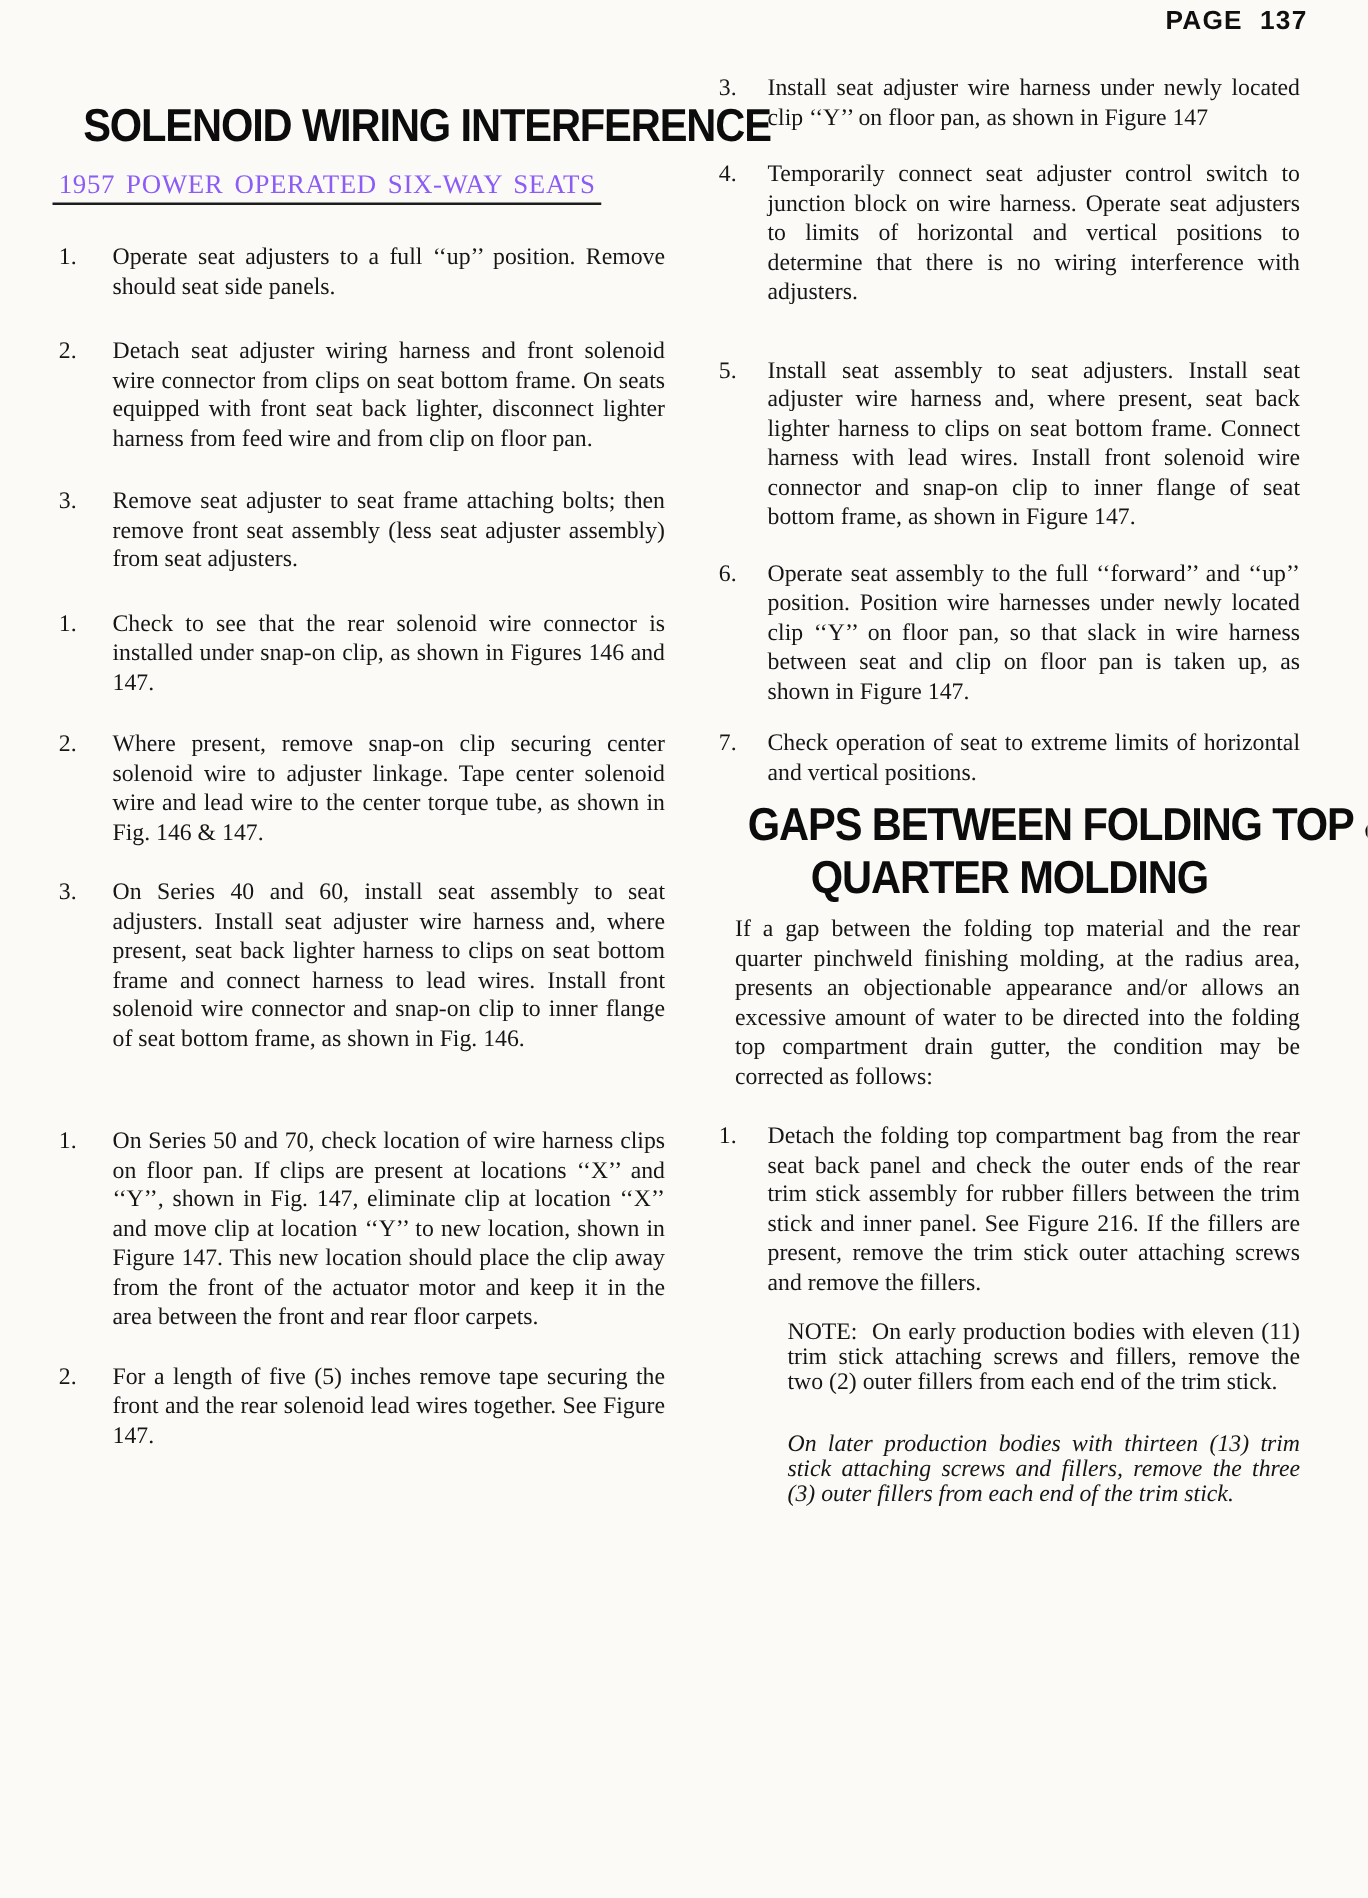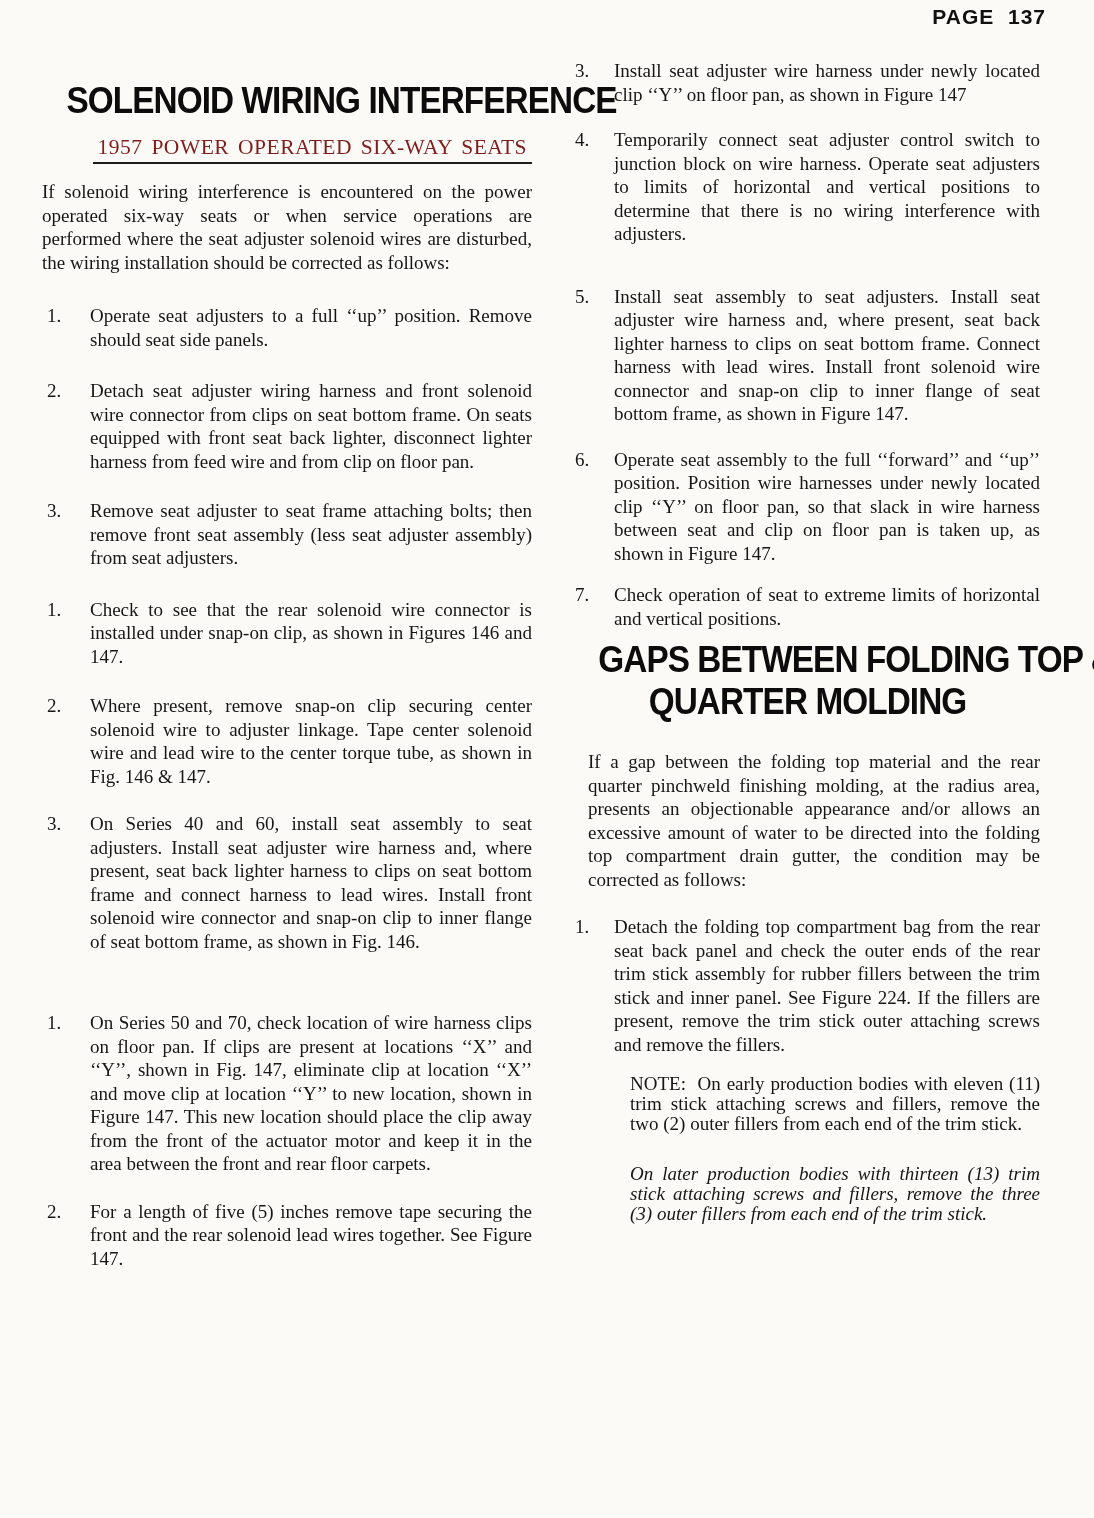--- a/index.html
+++ b/index.html
@@ -33,25 +33,25 @@
     font-size: 37px;
     line-height: 42px;
     letter-spacing: -1px;
     text-align: center;
     color: #0c0c0c;
     transform: scaleX(0.90);
     transform-origin: center;
     white-space: nowrap;
   }
   .sub-heading {
-    text-align: right;
+    text-align: left;
     font-size: 21.5px;
     letter-spacing: 0.5px;
     word-spacing: 3px;
-    color: #7f1d1d;
+    color: #8b5cf6;
   }
   .sub-heading .u {
     display: inline-block;
     border-bottom: 2px solid #1c1c1c;
     padding: 0 5px 2px 5px;
   }
   .para {
     font-size: 19px;
     line-height: 23.5px;
     text-align: justify;
@@ -90,42 +90,41 @@
   .lt-s3a      { margin-top: 58px; }
   .lt-s3b      { margin-top: 24px; }
 
   .rt-s3       { margin-top: 59px; }
   .rt-s4       { margin-top: 22px; }
   .rt-s5       { margin-top: 39px; }
   .rt-s6       { margin-top: 22px; }
   .rt-s7       { margin-top: 18px; }
   .rt-title    { margin-top: 9px; }
   .rt-sub      { margin-top: 21px; }
-  .rt-intro    { margin-top: 27px; }
+  .rt-intro    { margin-top: 9px; }
   .rt-step1    { margin-top: 24px; }
   .rt-note1    { margin-top: 18px; }
   .rt-note2    { margin-top: 30px; font-style: italic; }
 </style>
 </head>
 <body>
 
 <div class="page">
 
   <div class="page-header">PAGE&nbsp;&nbsp;137</div>
 
   <div class="col col-left">
 
     <div class="big-title lt-title">SOLENOID WIRING INTERFERENCE</div>
 
     <div class="sub-heading lt-sub">
       <span class="u">1957 POWER OPERATED SIX-WAY SEATS</span>
     </div>
 
 
-    <div class="para lt-intro">If solenoid wiring interference is encountered on the power operated six-way seats or when service operations are performed where the seat adjuster solenoid wires are disturbed, the wiring installation should be corrected as follows:</div>
 
     <div class="list-item lt-s1a">
       <span class="num">1.</span>
       <span class="txt">Operate seat adjusters to a full ‘‘up’’ position. Remove should seat side panels.</span>
     </div>
     <div class="list-item lt-s1b">
       <span class="num">2.</span>
       <span class="txt">Detach seat adjuster wiring harness and front solenoid wire connector from clips on seat bottom frame. On seats equipped with front seat back lighter, disconnect lighter harness from feed wire and from clip on floor pan.</span>
     </div>
     <div class="list-item lt-s1c">
@@ -182,21 +181,21 @@
     </div>
 
     <div class="big-title rt-title">GAPS BETWEEN FOLDING TOP &amp;</div>
     <div class="big-title">QUARTER MOLDING</div>
 
 
     <div class="para rt-intro" style="margin-left:13px;">If a gap between the folding top material and the rear quarter pinchweld finishing molding, at the radius area, presents an objectionable appearance and/or allows an excessive amount of water to be directed into the folding top compartment drain gutter, the condition may be corrected as follows:</div>
 
     <div class="list-item rt-step1">
       <span class="num">1.</span>
-      <span class="txt">Detach the folding top compartment bag from the rear seat back panel and check the outer ends of the rear trim stick assembly for rubber fillers between the trim stick and inner panel. See Figure 224. If the fillers are present, remove the trim stick outer attaching screws and remove the fillers.</span>
+      <span class="txt">Detach the folding top compartment bag from the rear seat back panel and check the outer ends of the rear trim stick assembly for rubber fillers between the trim stick and inner panel. See Figure 216. If the fillers are present, remove the trim stick outer attaching screws and remove the fillers.</span>
     </div>
 
     <div class="note rt-note1">NOTE:&nbsp;&nbsp;On early production bodies with eleven (11) trim stick attaching screws and fillers, remove the two (2) outer fillers from each end of the trim stick.</div>
     <div class="note rt-note2">On later production bodies with thirteen (13) trim stick attaching screws and fillers, remove the three (3) outer fillers from each end of the trim stick.</div>
 
   </div>
 
 </div>
 
 </body></html>

